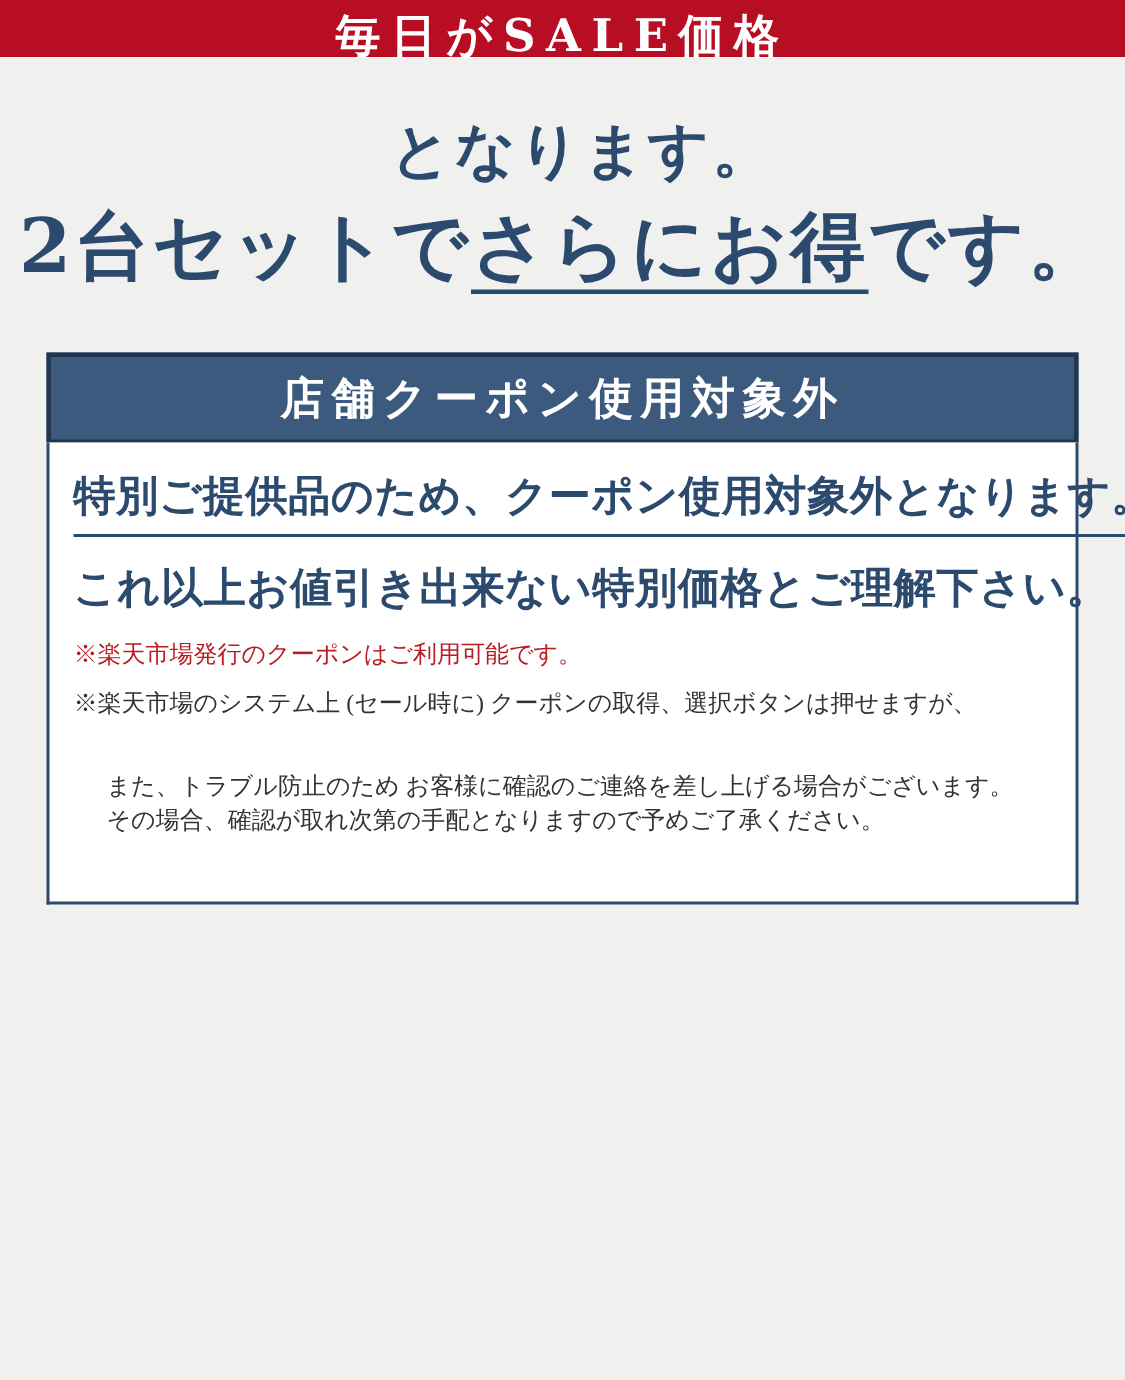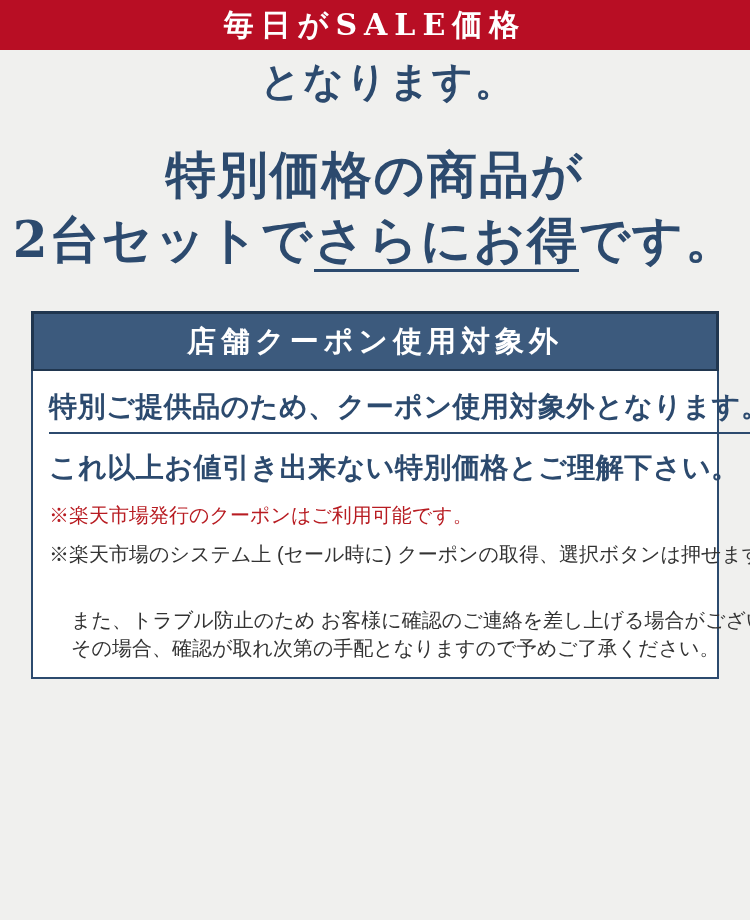--- a/index.html
+++ b/index.html
@@ -15,21 +15,21 @@
   * { margin: 0; padding: 0; box-sizing: border-box; }
   html, body { margin: 0; }
   body {
     width: 750px; height: 920px;
     background: var(--page_bg);
     font-family: "DejaVu Serif", "Liberation Serif", serif;
   }
   .page { width: 750px; height: 920px; overflow: hidden; background: var(--page_bg); }
 
   .top-banner {
-    width: 750px; height: 50px;
+    width: 750px; height: 38px;
     background: var(--red_banner);
     color: var(--white);
     text-align: center;
     font-size: 30px; font-weight: bold;
     line-height: 50px; letter-spacing: 7px;
   }
 
   .intro {
     margin-top: 24px;
     text-align: center;
@@ -46,21 +46,21 @@
     text-align: center;
     line-height: 116px;
   }
   .highlight-box span {
     color: var(--navy);
     font-size: 66px; font-weight: bold;
     letter-spacing: 10px;
   }
 
   .after-box {
-    margin-top: 4px;
+    margin-top: 35px;
     text-align: center;
     color: var(--navy);
     font-size: 40px; font-weight: bold;
     letter-spacing: 2px;
     padding-left: 27px;
   }
 
   .offer-line1, .offer-line2 {
     text-align: center;
     color: var(--navy);
@@ -108,22 +108,22 @@
     white-space: nowrap;
   }
   .lead-wrap { margin-bottom: 10px; }
   .lead-underline {
     display: inline-block;
     border-bottom: 2px solid var(--navy);
     padding-bottom: 4px;
     margin-bottom: 4px;
   }
   .note {
-    font-family: Liberation Sans, sans-serif;
-    font-size: 20px;
+    font-family: Liberation Serif, serif;
+    font-size: 16px;
     line-height: 1.38;
     color: var(--note_gray);
     padding-left: 22px;
     text-indent: -22px;
     margin-top: 11px;
     white-space: nowrap;
   }
   .note-red { color: var(--note_red); margin-top: 14px; }
 </style>
 </head>
@@ -134,21 +134,20 @@
   <header class="top-banner">
     <span>毎日がSALE価格</span>
   </header>
 
   <main>
 
 
 
     <p class="after-box">となります。</p>
 
-    <p class="offer-line1">特別価格の商品が</p>
 
     <p class="offer-line2"><span>2台セットで</span><span class="u">さらにお得</span><span>です。</span></p>
 
     <section class="notice">
 
       <div class="notice-header">
         <span>店舗クーポン使用対象外</span>
       </div>
 
       <div class="notice-body">

